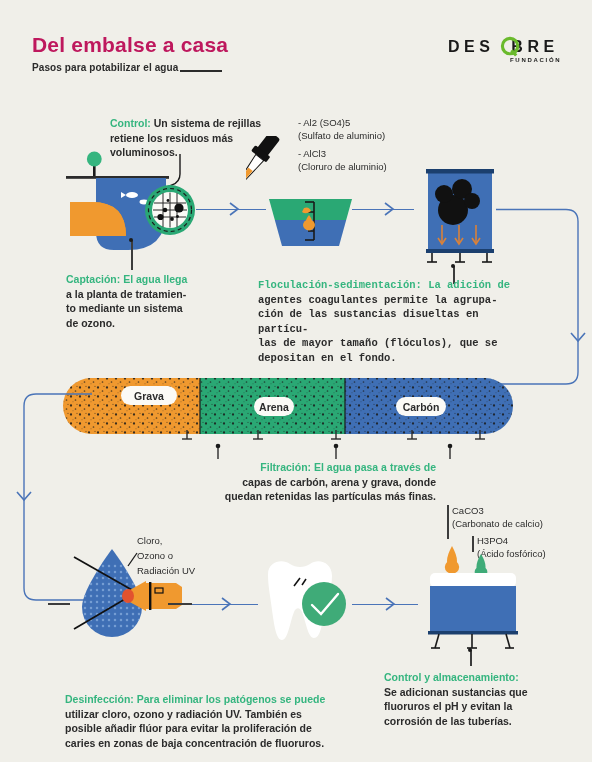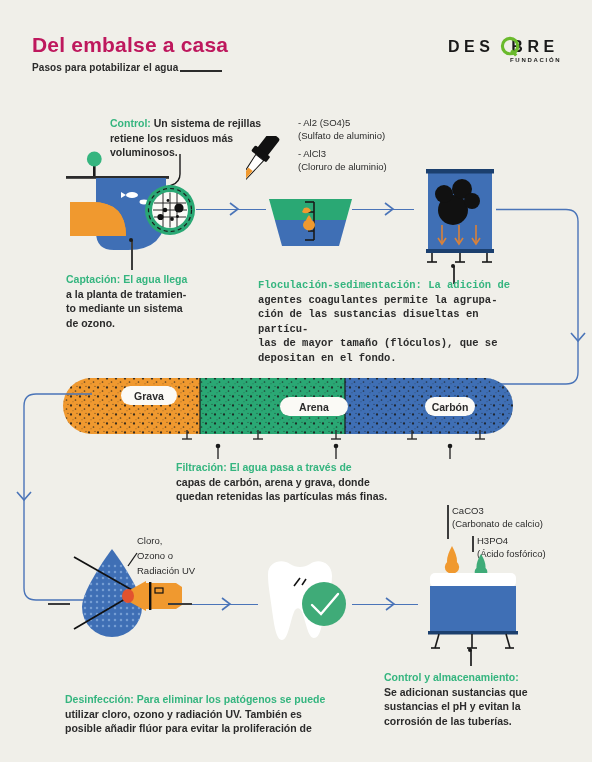--- a/index.html
+++ b/index.html
@@ -249,22 +249,22 @@
       <rect x="0" y="0" width="140" height="60" fill="#f0992f"></rect>
       <rect x="140" y="0" width="145" height="60" fill="#2aa874"></rect>
       <rect x="285" y="0" width="175" height="60" fill="#3f6fb5"></rect>
       <rect x="0" y="0" width="456" height="60" fill="url(#speck)"></rect>
       <line x1="140" y1="0" x2="140" y2="60" stroke="#1a1a1a" stroke-width="1.2"></line>
       <line x1="285" y1="0" x2="285" y2="60" stroke="#1a1a1a" stroke-width="1.2"></line>
     </g>
   </svg>
 
   <div class="pill" style="left:121px;top:386px;width:56px;">Grava</div>
-  <div class="pill" style="left:280px;top:397px;width:68px;">Arena</div>
-  <div class="pill" style="left:396px;top:397px;width:50px;margin-left:29px;">Carbón</div>
+  <div class="pill" style="left:254px;top:397px;width:40px;">Arena</div>
+  <div class="pill" style="left:396px;top:397px;width:50px;">Carbón</div>
 
   <svg class="abs" style="left:60px;top:430px;width:456px;height:14px;">
     <g stroke="#2b2b2b" stroke-width="1.4">
       <line x1="127" y1="0" x2="127" y2="9"></line>
         <line x1="122" y1="9" x2="132" y2="9"></line>
       <line x1="198" y1="0" x2="198" y2="9"></line>
         <line x1="193" y1="9" x2="203" y2="9"></line>
       <line x1="276" y1="0" x2="276" y2="9"></line>
         <line x1="271" y1="9" x2="281" y2="9"></line>
       <line x1="352" y1="0" x2="352" y2="9"></line>
@@ -278,21 +278,21 @@
     <g stroke="#2b2b2b" stroke-width="1.4">
       <line x1="158" y1="16" x2="158" y2="4"></line>
       <line x1="276" y1="16" x2="276" y2="4"></line>
       <line x1="390" y1="16" x2="390" y2="4"></line>
     </g>
     <circle cx="158" cy="3" r="2.3" fill="#1a1a1a"></circle>
     <circle cx="276" cy="3" r="2.3" fill="#1a1a1a"></circle>
     <circle cx="390" cy="3" r="2.3" fill="#1a1a1a"></circle>
   </svg>
 
-  <div class="abs cap" style="left:176px;top:460px;width:260px;">
+  <div class="abs cap" style="left:176px;top:460px;width:260px;text-align:right;">
     <span class="k">Filtración: El agua pasa a través de</span><br>
     <span>capas de carbón, arena y grava, donde</span><br>
     <span>quedan retenidas las partículas más finas.</span>
   </div>
 
   <svg class="abs" style="left:12px;top:390px;width:90px;height:222px;">
     <path d="M80 4 H24 Q12 4 12 16 V198 Q12 210 24 210 H82" fill="none" stroke="#4a74b8" stroke-width="1.4"></path>
     <path d="M5 102 L12 110 L19 102" fill="none" stroke="#4a74b8" stroke-width="1.6"></path>
   </svg>
 
@@ -388,25 +388,26 @@
         <line x1="93" y1="108" x2="102" y2="108"></line>
     </g>
   </svg>
   <div class="abs leader leader-v" style="left:470px;top:650px;height:16px;"></div>
   <div class="abs dot" style="left:468px;top:648px;"></div>
 
   <div class="abs cap" style="left:50px;top:692px;width:320px;margin-left:15px;">
     <span class="k">Desinfección: Para eliminar los patógenos se puede</span><br>
     <span>utilizar cloro, ozono y radiación UV. También es</span><br>
     <span>posible añadir flúor para evitar la proliferación de</span><br>
+    <span>caries en zonas de baja concentración de fluoruros.</span>
   </div>
 
   <div class="abs cap" style="left:384px;top:670px;width:190px;">
     <span class="k">Control y almacenamiento:</span><br>
     <span>Se adicionan sustancias que</span><br>
-    <span>sustancias el pH y evitan la</span><br>
+    <span>fluoruros el pH y evitan la</span><br>
     <span>corrosión de las tuberías.</span>
   </div>
 
   <div class="abs" style="left:48px;top:603px;width:22px;height:2px;background:#3c3c3c;"></div>
   <div class="abs" style="left:168px;top:603px;width:24px;height:2px;background:#3c3c3c;"></div>
 
 </div>
 
 </body></html>

